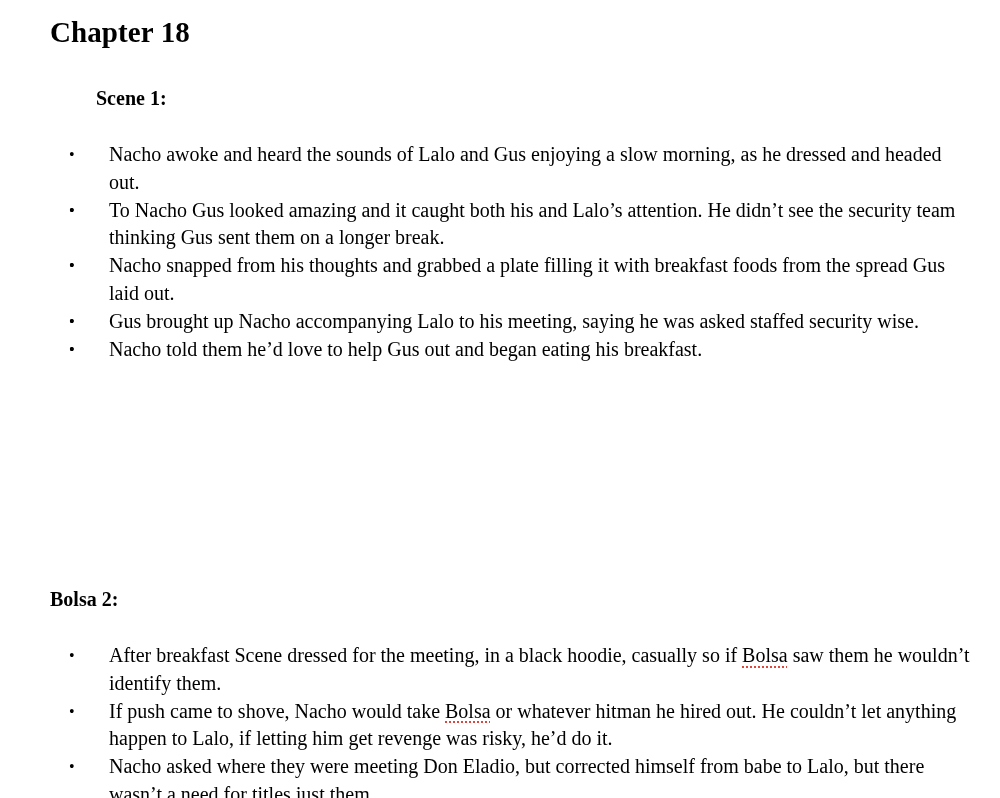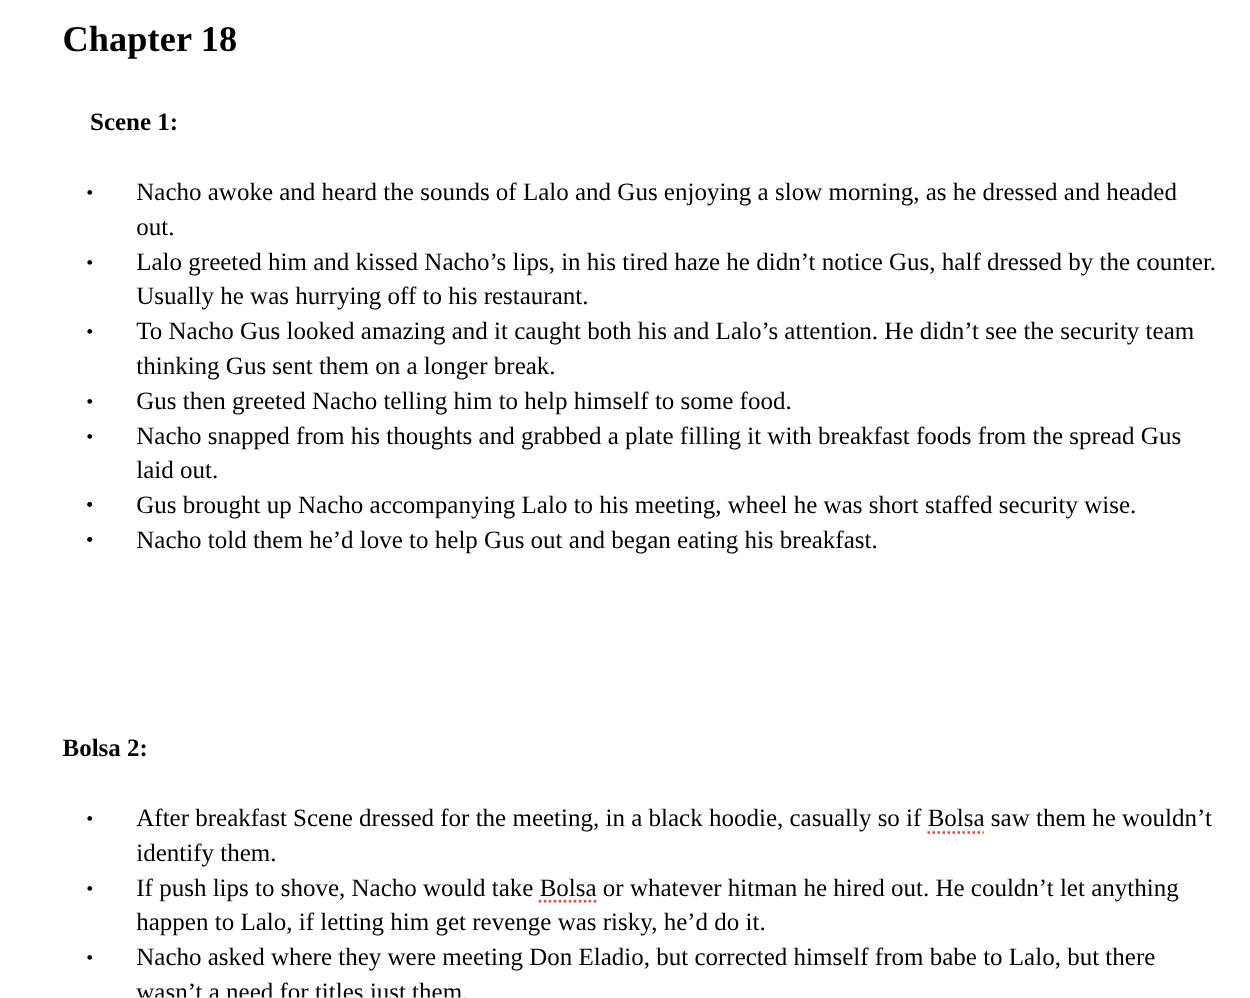--- a/index.html
+++ b/index.html
@@ -35,21 +35,21 @@
       font-weight: bold;
       line-height: 36px;
       letter-spacing: 0.1px;
     }
     .scene-heading {
       position: absolute;
       margin: 0;
       font-size: 20px;
       line-height: 28px;
     }
-    .scene1-heading { left: 52px; top: 84px; }
+    .scene1-heading { left: 76px; top: 84px; }
     .scene2-heading { left: 30px; top: 585px; }
     .bullet-list {
       position: absolute;
       left: 0;
       margin: 0;
       padding: 0;
       list-style: none;
       width: 997px;
     }
     .scene1-list { top: 141px; }
@@ -84,60 +84,58 @@
 
   <h2 class="scene-heading scene1-heading">Scene 1:</h2>
 
   <ul class="bullet-list scene1-list">
     <li class="bullet-item">
       <span class="bullet-dot">•</span>
       <span>Nacho awoke and heard the sounds of Lalo and Gus enjoying a slow morning, as he dressed and headed out.</span>
     </li>
     <li class="bullet-item">
       <span class="bullet-dot">•</span>
-      <span>Lalo greeted him and kissed Nacho’s lips, in his tired haze he didn’t notice Gus, half dressed by the counter. Usually he was hurrying off to his restaurant.</span>
     </li>
     <li class="bullet-item">
       <span class="bullet-dot">•</span>
       <span>To Nacho Gus looked amazing and it caught both his and Lalo’s attention. He didn’t see the security team thinking Gus sent them on a longer break.</span>
     </li>
     <li class="bullet-item">
       <span class="bullet-dot">•</span>
-      <span>Gus then greeted Nacho telling him to help himself to some food.</span>
     </li>
     <li class="bullet-item">
       <span class="bullet-dot">•</span>
       <span>Nacho snapped from his thoughts and grabbed a plate filling it with breakfast foods from the spread Gus laid out.</span>
     </li>
     <li class="bullet-item">
       <span class="bullet-dot">•</span>
     </li>
     <li class="bullet-item">
       <span class="bullet-dot">•</span>
-      <span>Gus brought up Nacho accompanying Lalo to his meeting, wheel he was short staffed security wise.</span>
+      <span>Gus brought up Nacho accompanying Lalo to his meeting, saying he was asked staffed security wise.</span>
     </li>
     <li class="bullet-item">
       <span class="bullet-dot">•</span>
     </li>
     <li class="bullet-item">
       <span class="bullet-dot">•</span>
       <span>Nacho told them he’d love to help Gus out and began eating his breakfast.</span>
     </li>
   </ul>
 
   <h2 class="scene-heading scene2-heading">Bolsa 2:</h2>
 
   <ul class="bullet-list scene2-list">
     <li class="bullet-item">
       <span class="bullet-dot">•</span>
       <span><span>After breakfast Scene dressed for the meeting, in a black hoodie, casually so if </span><span class="spell-error">Bolsa</span><span> saw them he wouldn’t identify them.</span></span>
     </li>
     <li class="bullet-item">
       <span class="bullet-dot">•</span>
-      <span><span>If push lips to shove, Nacho would take </span><span class="spell-error">Bolsa</span><span> or whatever hitman he hired out. He couldn’t let anything happen to Lalo, if letting him get revenge was risky, he’d do it.</span></span>
+      <span><span>If push came to shove, Nacho would take </span><span class="spell-error">Bolsa</span><span> or whatever hitman he hired out. He couldn’t let anything happen to Lalo, if letting him get revenge was risky, he’d do it.</span></span>
     </li>
     <li class="bullet-item">
       <span class="bullet-dot">•</span>
       <span>Nacho asked where they were meeting Don Eladio, but corrected himself from babe to Lalo, but there wasn’t a need for titles just them.</span>
     </li>
   </ul>
 
 </div>
 
 </body></html>

